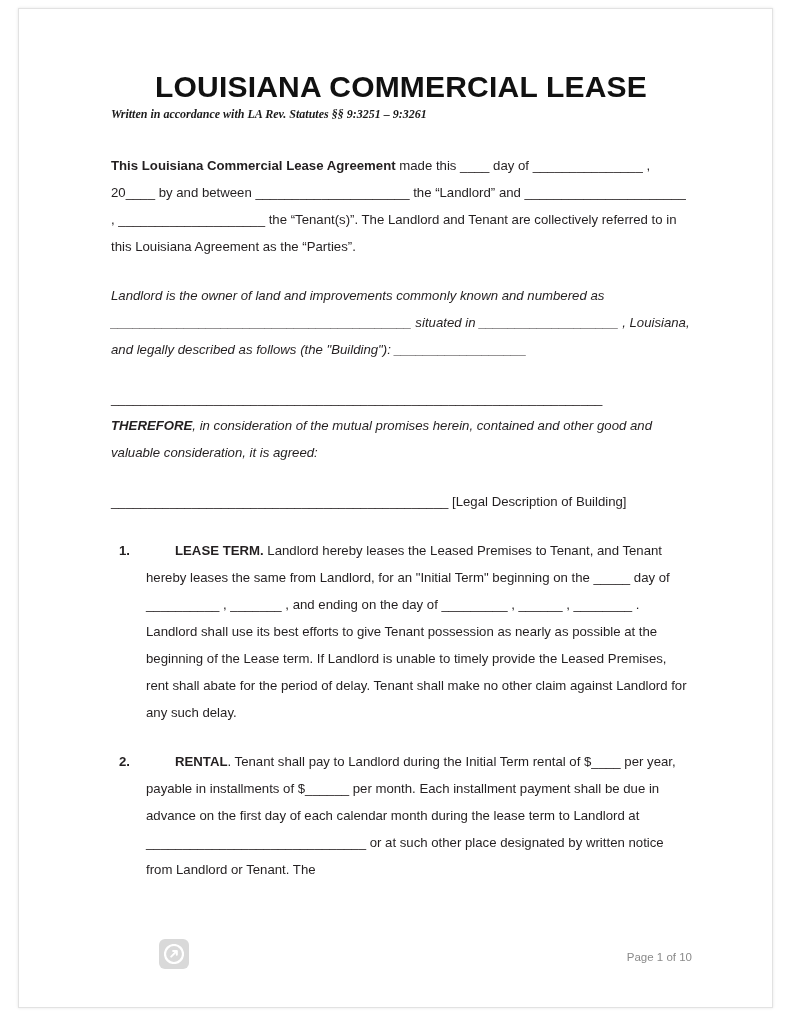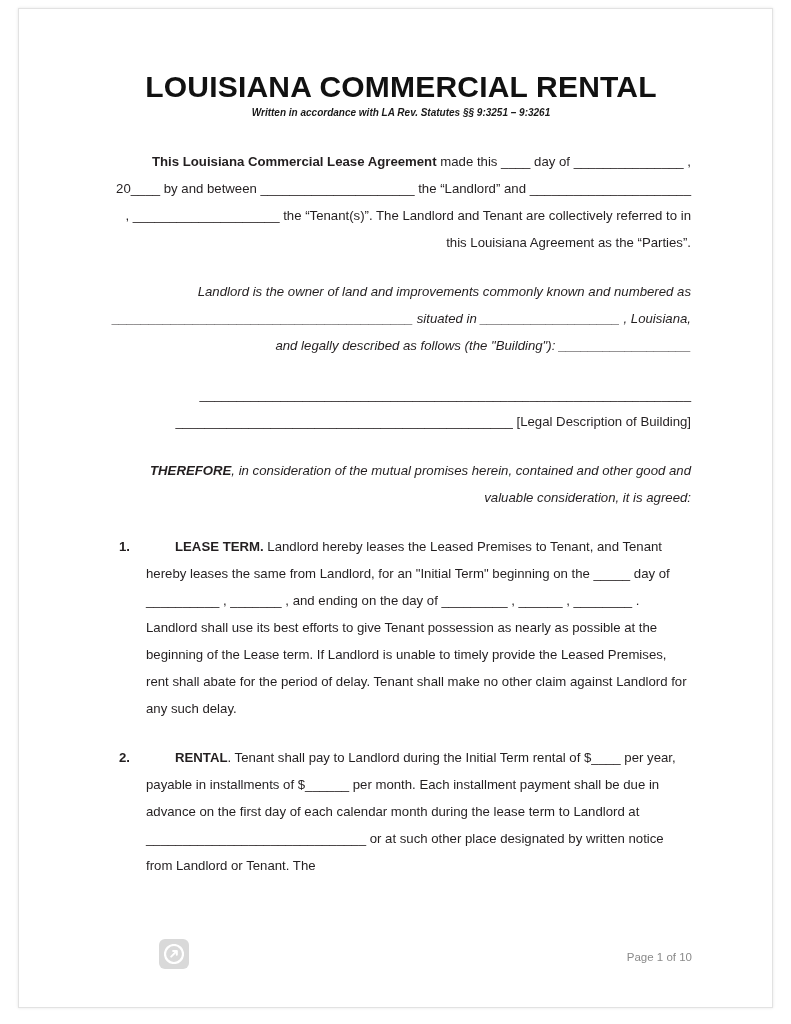--- a/index.html
+++ b/index.html
@@ -37,33 +37,34 @@
   .doc-title {
     font-size: 30px;
     font-weight: bold;
     text-align: center;
     letter-spacing: 0.2px;
     color: #111111;
     margin: 0 0 2px 0;
     line-height: 1.2;
   }
   .doc-subtitle {
-    font-size: 10px;
+    font-size: 12px;
     font-weight: bold;
     font-style: italic;
-    text-align: center;
+    text-align: left;
     color: #1a1a1a;
     margin: 0 0 30px 0;
+    font-family: Liberation Serif, serif;
   }
   p.body-text {
     font-size: 13.2px;
     line-height: 27px;
     color: #231f20;
     margin: 0 0 22px 0;
-    text-align: right;
+    text-align: left;
   }
   p.body-text.tight {
     margin-bottom: 0;
   }
   .bold { font-weight: bold; }
   .section-list {
     margin: 0;
     padding: 0 0 0 0;
     list-style: none;
   }
@@ -118,31 +119,31 @@
   }
 </style>
 </head>
 <body>
 
 <div class="page">
   <div class="sheet">
 
     <div class="content">
 
-      <h1 class="doc-title">LOUISIANA COMMERCIAL RENTAL</h1>
+      <h1 class="doc-title">LOUISIANA COMMERCIAL LEASE</h1>
       <div class="doc-subtitle">Written in accordance with LA Rev. Statutes §§ 9:3251 – 9:3261</div>
 
       <p class="body-text"><span class="bold">This Louisiana Commercial Lease Agreement</span><span> made this ____ day of _______________ , 20____ by and between _____________________ the “Landlord” and ______________________ , ____________________ the “Tenant(s)”. The Landlord and Tenant are collectively referred to in this Louisiana Agreement as the “Parties”.</span></p>
 
       <p class="body-text gap-before">Landlord is the owner of land and improvements commonly known and numbered as _________________________________________ situated in ___________________ , Louisiana, and legally described as follows (the "Building"): __________________</p>
 
       <p class="body-text tight">___________________________________________________________________</p>
+      <p class="body-text gap-before"><span class="bold">THEREFORE</span><span>, in consideration of the mutual promises herein, contained and other good and valuable consideration, it is agreed:</span></p>
+
       <p class="body-text">______________________________________________ [Legal Description of Building]</p>
-
-      <p class="body-text gap-before"><span class="bold">THEREFORE</span><span>, in consideration of the mutual promises herein, contained and other good and valuable consideration, it is agreed:</span></p>
 
       <ul class="section-list">
 
         <li class="section-item">
           <span class="section-num">1.</span>
           <span class="section-body"><span class="bold">LEASE TERM.</span><span> Landlord hereby leases the Leased Premises to Tenant, and Tenant hereby leases the same from Landlord, for an "Initial Term" beginning on the _____ day of __________ , _______ , and ending on the day of _________ , ______ , ________ . Landlord shall use its best efforts to give Tenant possession as nearly as possible at the beginning of the Lease term. If Landlord is unable to timely provide the Leased Premises, rent shall abate for the period of delay. Tenant shall make no other claim against Landlord for any such delay.</span></span>
         </li>
 
         <li class="section-item">
           <span class="section-num">2.</span>

